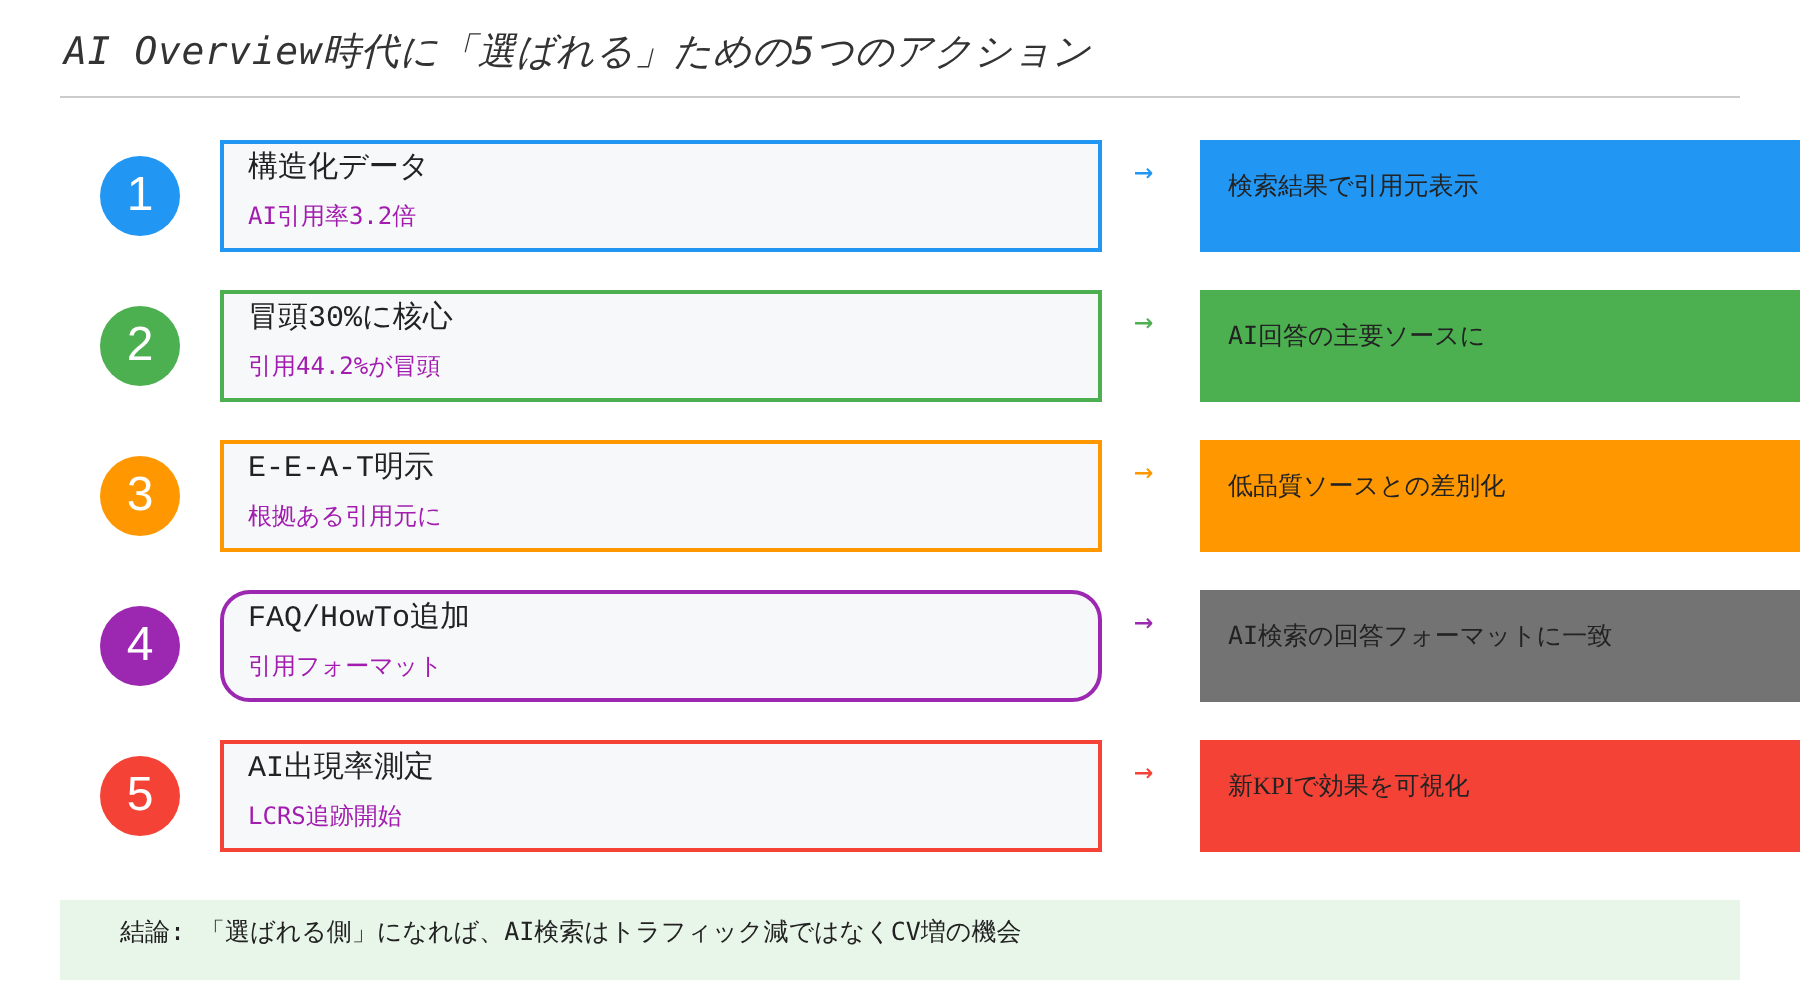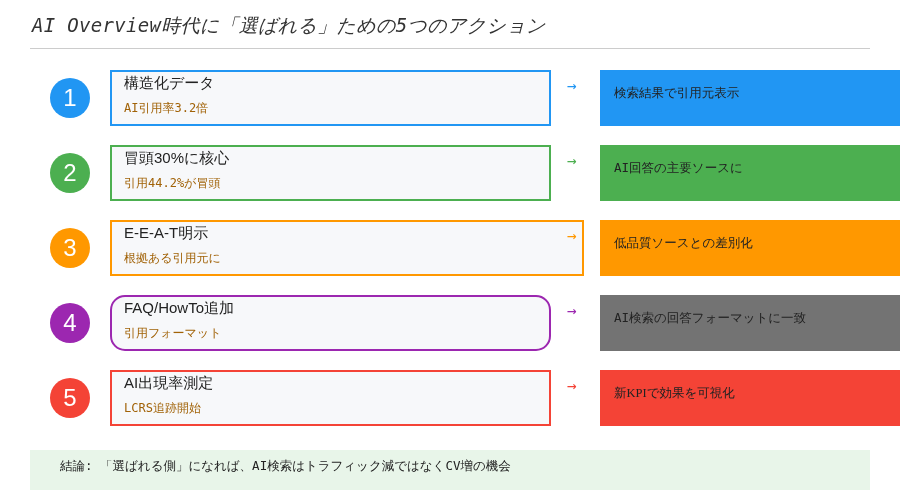--- a/index.html
+++ b/index.html
@@ -25,25 +25,25 @@
       font-family: "Liberation Sans", "DejaVu Sans", sans-serif;
       font-size: 24px; line-height: 40px; text-align: center;
     }
     .card {
       position: absolute; left: 110px; top: 0; width: 437px; height: 52px;
       background: #f7f8fa; border: 2px solid #2196f3; box-sizing: content-box;
     }
     .card-title {
       position: absolute; left: 12px; top: 2px;
       font-size: 15px; color: #222; white-space: nowrap;
-      font-family: Liberation Sans, sans-serif;
+      font-family: Liberation Mono, monospace;
     }
     .card-sub {
       position: absolute; left: 12px; top: 28px;
-      font-size: 12px; color: #a16207; white-space: nowrap;
+      font-size: 12px; color: #a21caf; white-space: nowrap;
     }
     .arrow {
       position: absolute; left: 567px; top: 6px;
       font-size: 16px; white-space: nowrap;
     }
     .result {
       position: absolute; left: 600px; top: 0; width: 310px; height: 56px;
       color: #222; font-size: 12.5px; padding-left: 12px;
     }
     .result-text {
@@ -85,21 +85,21 @@
       <div class="card-sub">引用44.2%が冒頭</div>
     </div>
     <div class="arrow" style="color: rgb(76, 175, 80);">→</div>
     <div class="result" style="background: rgb(76, 175, 80);">
       <div class="result-text">AI回答の主要ソースに</div>
     </div>
   </div>
 
   <div class="row" style="top:220px">
     <div class="num" style="background: rgb(255, 152, 0);">3</div>
-    <div class="card" style="border-color: rgb(255, 152, 0); padding-left: 33px;">
+    <div class="card" style="border-color: rgb(255, 152, 0);">
       <div class="card-title">E-E-A-T明示</div>
       <div class="card-sub">根拠ある引用元に</div>
     </div>
     <div class="arrow" style="color: rgb(255, 152, 0);">→</div>
     <div class="result" style="background: rgb(255, 152, 0);">
       <div class="result-text">低品質ソースとの差別化</div>
     </div>
   </div>
 
   <div class="row" style="top:295px">

